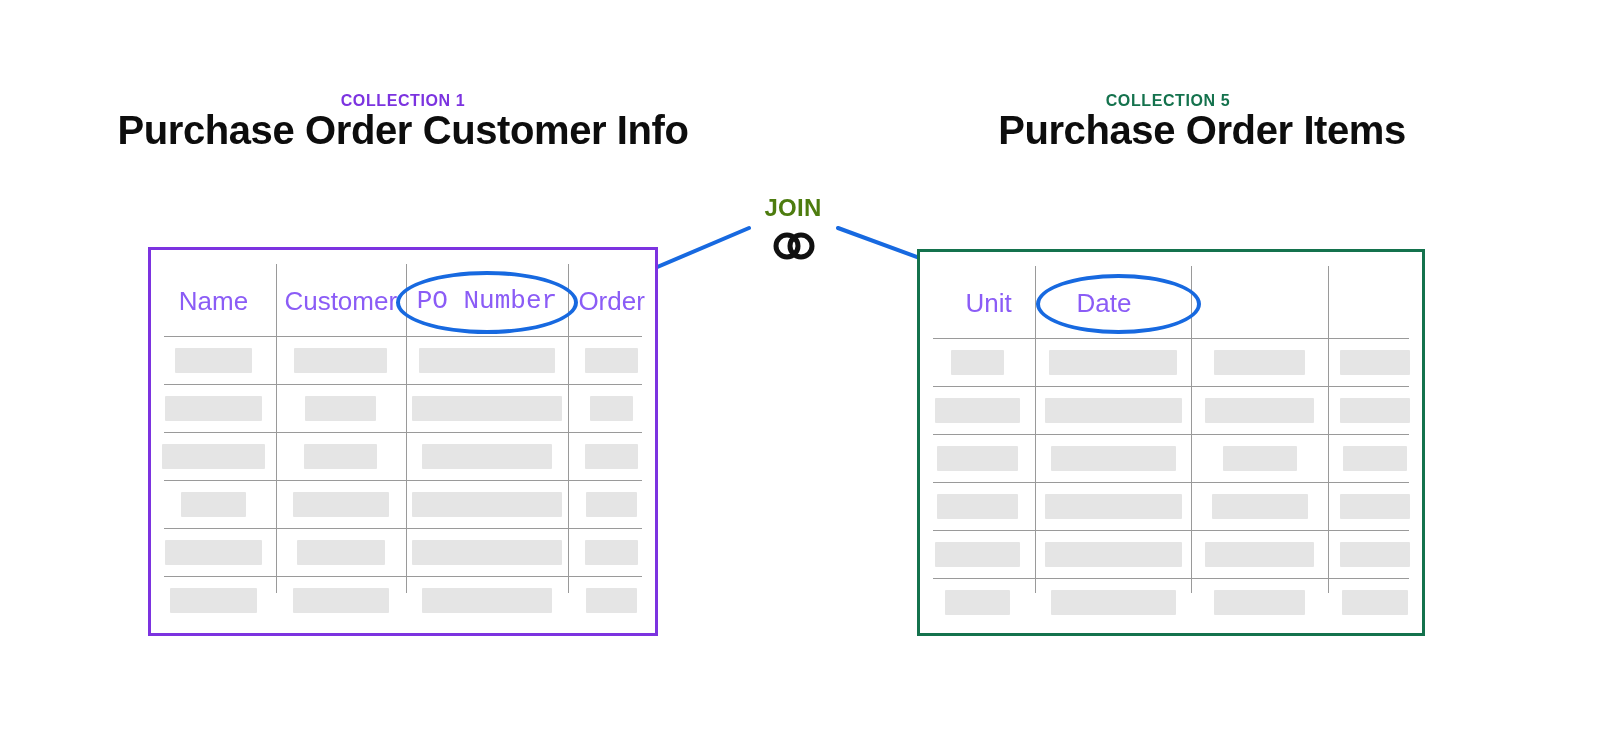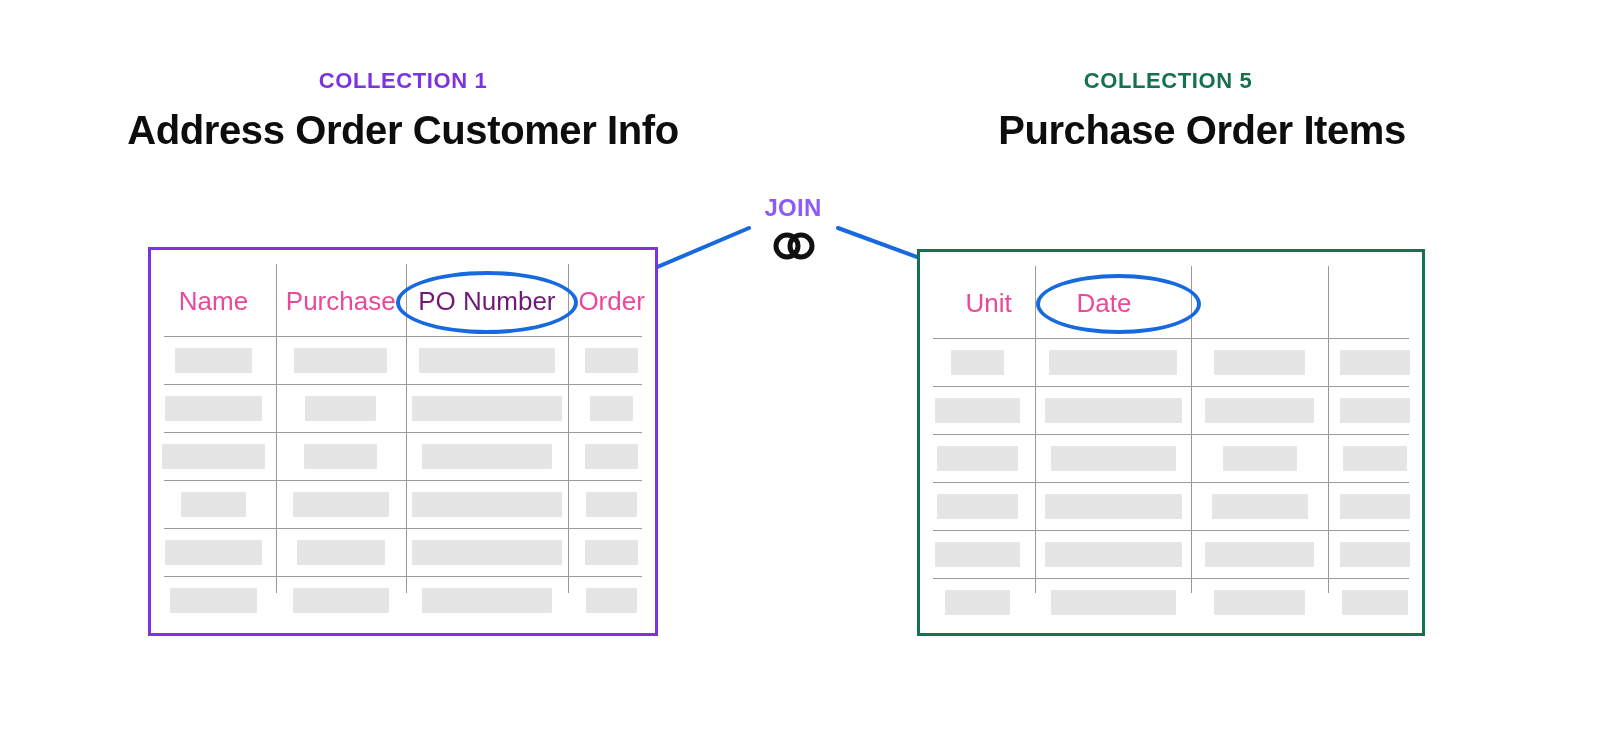--- a/index.html
+++ b/index.html
@@ -20,25 +20,26 @@
   .stage {
     position: absolute;
     left: 0; top: 0;
     width: 1600px;
     height: 740px;
   }
 
   
   .collection-label {
     position: absolute;
-    font-size: 22px;
+    font-size: 16px;
     font-weight: bold;
     letter-spacing: 0.6px;
     text-align: center;
     white-space: nowrap;
+    margin-top: 24px;
   }
   .collection-title {
     position: absolute;
     font-size: 40px;
     font-weight: bold;
     color: #0d0d0d;
     text-align: center;
     white-space: nowrap;
     letter-spacing: -0.4px;
   }
@@ -121,27 +122,28 @@
     top: 16px;
     height: 70px;
     display: flex;
     align-items: center;
   }
   .head-cell {
     display: flex;
     align-items: center;
     justify-content: center;
     font-size: 26px;
-    color: #ec4899;
+    color: #8b5cf6;
     white-space: nowrap;
     height: 100%;
   }
   .head-cell.key {
-    color: #701a75;
+    color: #8b5cf6;
     font-weight: normal;
+    font-family: Liberation Mono, monospace;
   }
 
   
   .body-row {
     position: absolute;
     left: 0; right: 0;
     height: 48px;
     display: flex;
     align-items: center;
   }
@@ -167,47 +169,47 @@
   }
   #ellipse-left  { left: 396px;  top: 271px; width: 182px; height: 63px; }
   #ellipse-right { left: 1036px; top: 274px; width: 165px; height: 60px; }
 </style>
 </head>
 <body>
 
 <div class="stage">
 
   <div class="collection-label" id="label-left" style="color: rgb(124, 51, 224);">COLLECTION 1</div>
-  <div class="collection-title" id="title-left">Address Order Customer Info</div>
+  <div class="collection-title" id="title-left">Purchase Order Customer Info</div>
 
   <div class="collection-label" id="label-right" style="color: rgb(20, 114, 77);">COLLECTION 5</div>
   <div class="collection-title" id="title-right">Purchase Order Items</div>
 
-  <div id="join-label" style="color: #8b5cf6;">JOIN</div>
+  <div id="join-label" style="color: #4d7c0f;">JOIN</div>
 
   <div id="join-icon">
     <svg viewBox="0 0 56 40" width="56" height="40" aria-hidden="true">
       <circle cx="22" cy="20" r="11" fill="none" stroke="#111111" stroke-width="5"></circle>
       <circle cx="36" cy="20" r="11" fill="none" stroke="#111111" stroke-width="5"></circle>
     </svg>
   </div>
 
   <svg id="overlay">
     <line x1="575" y1="302" x2="749" y2="228" stroke="#1769e0" stroke-width="4" stroke-linecap="round"></line>
     <line x1="838" y1="228" x2="1042" y2="303" stroke="#1769e0" stroke-width="4" stroke-linecap="round"></line>
   </svg>
 
   <div class="table-frame" id="frame-left" style="border-color: rgb(124, 51, 224);">
     <div class="grid" id="grid-left">
         <div class="vdiv" style="left: 24.8%;"></div>
         <div class="vdiv" style="left: 50.5%;"></div>
         <div class="vdiv" style="left: 82.8%;"></div>
         <div class="head-row">
           <div class="head-cell" style="width: 24.8%;">Name</div>
-          <div class="head-cell" style="width: 25.7%;">Purchase</div>
+          <div class="head-cell" style="width: 25.7%;">Customer</div>
           <div class="head-cell key" style="width: 32.3%;">PO Number</div>
           <div class="head-cell" style="width: 17.2%;">Order</div>
         </div>
         <div class="hdiv" style="top: 86px;"></div>
         <div class="hdiv" style="top: 134px;"></div>
         <div class="hdiv" style="top: 182px;"></div>
         <div class="hdiv" style="top: 230px;"></div>
         <div class="hdiv" style="top: 278px;"></div>
         <div class="hdiv" style="top: 326px;"></div>
         <div class="body-row" style="top: 86px;">

